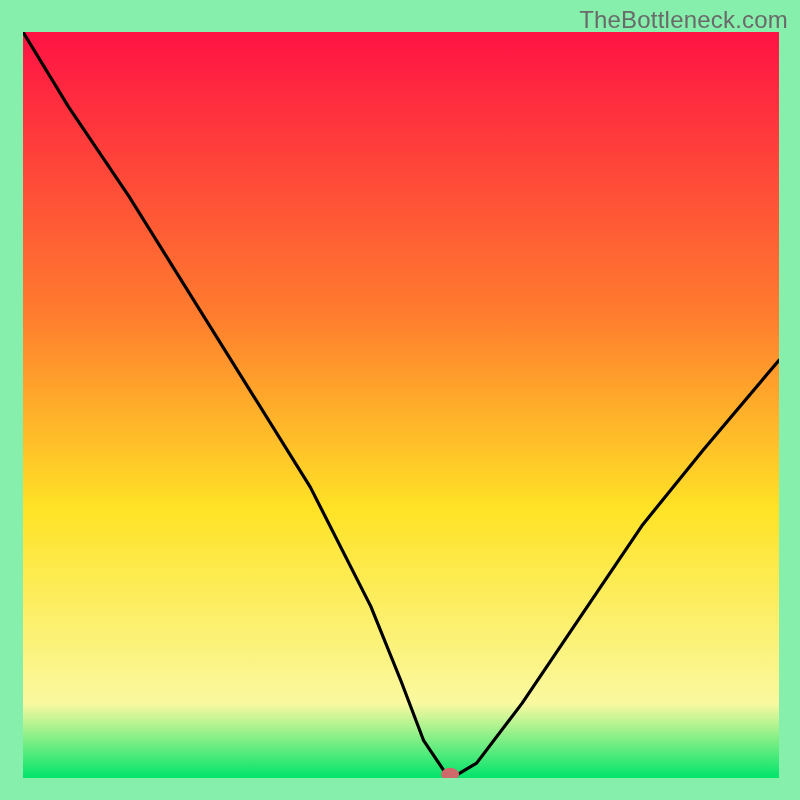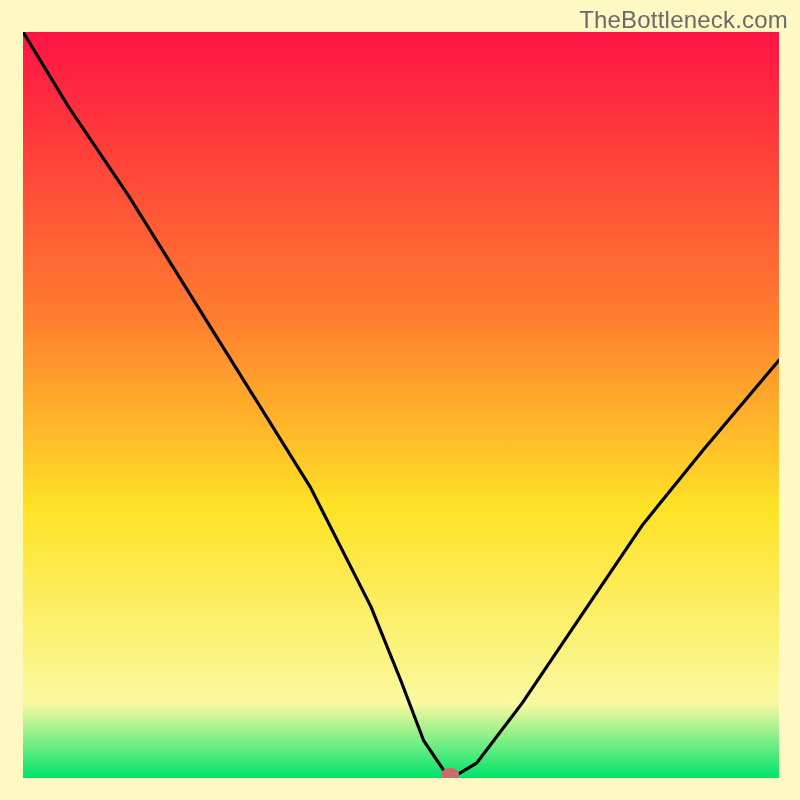--- a/index.html
+++ b/index.html
@@ -7,21 +7,21 @@
     padding: 0;
     width: 800px;
     height: 800px;
     background: #000;
     overflow: hidden;
   }
   .frame {
     position: relative;
     width: 800px;
     height: 800px;
-    background: #fef9c3;
+    background: #86efac;
   }
   .watermark {
     position: absolute;
     top: 6px;
     right: 12px;
     font-family: Arial, sans-serif;
     font-size: 24px;
     font-weight: 400;
     color: #6a6a6a;
     letter-spacing: 0.2px;

